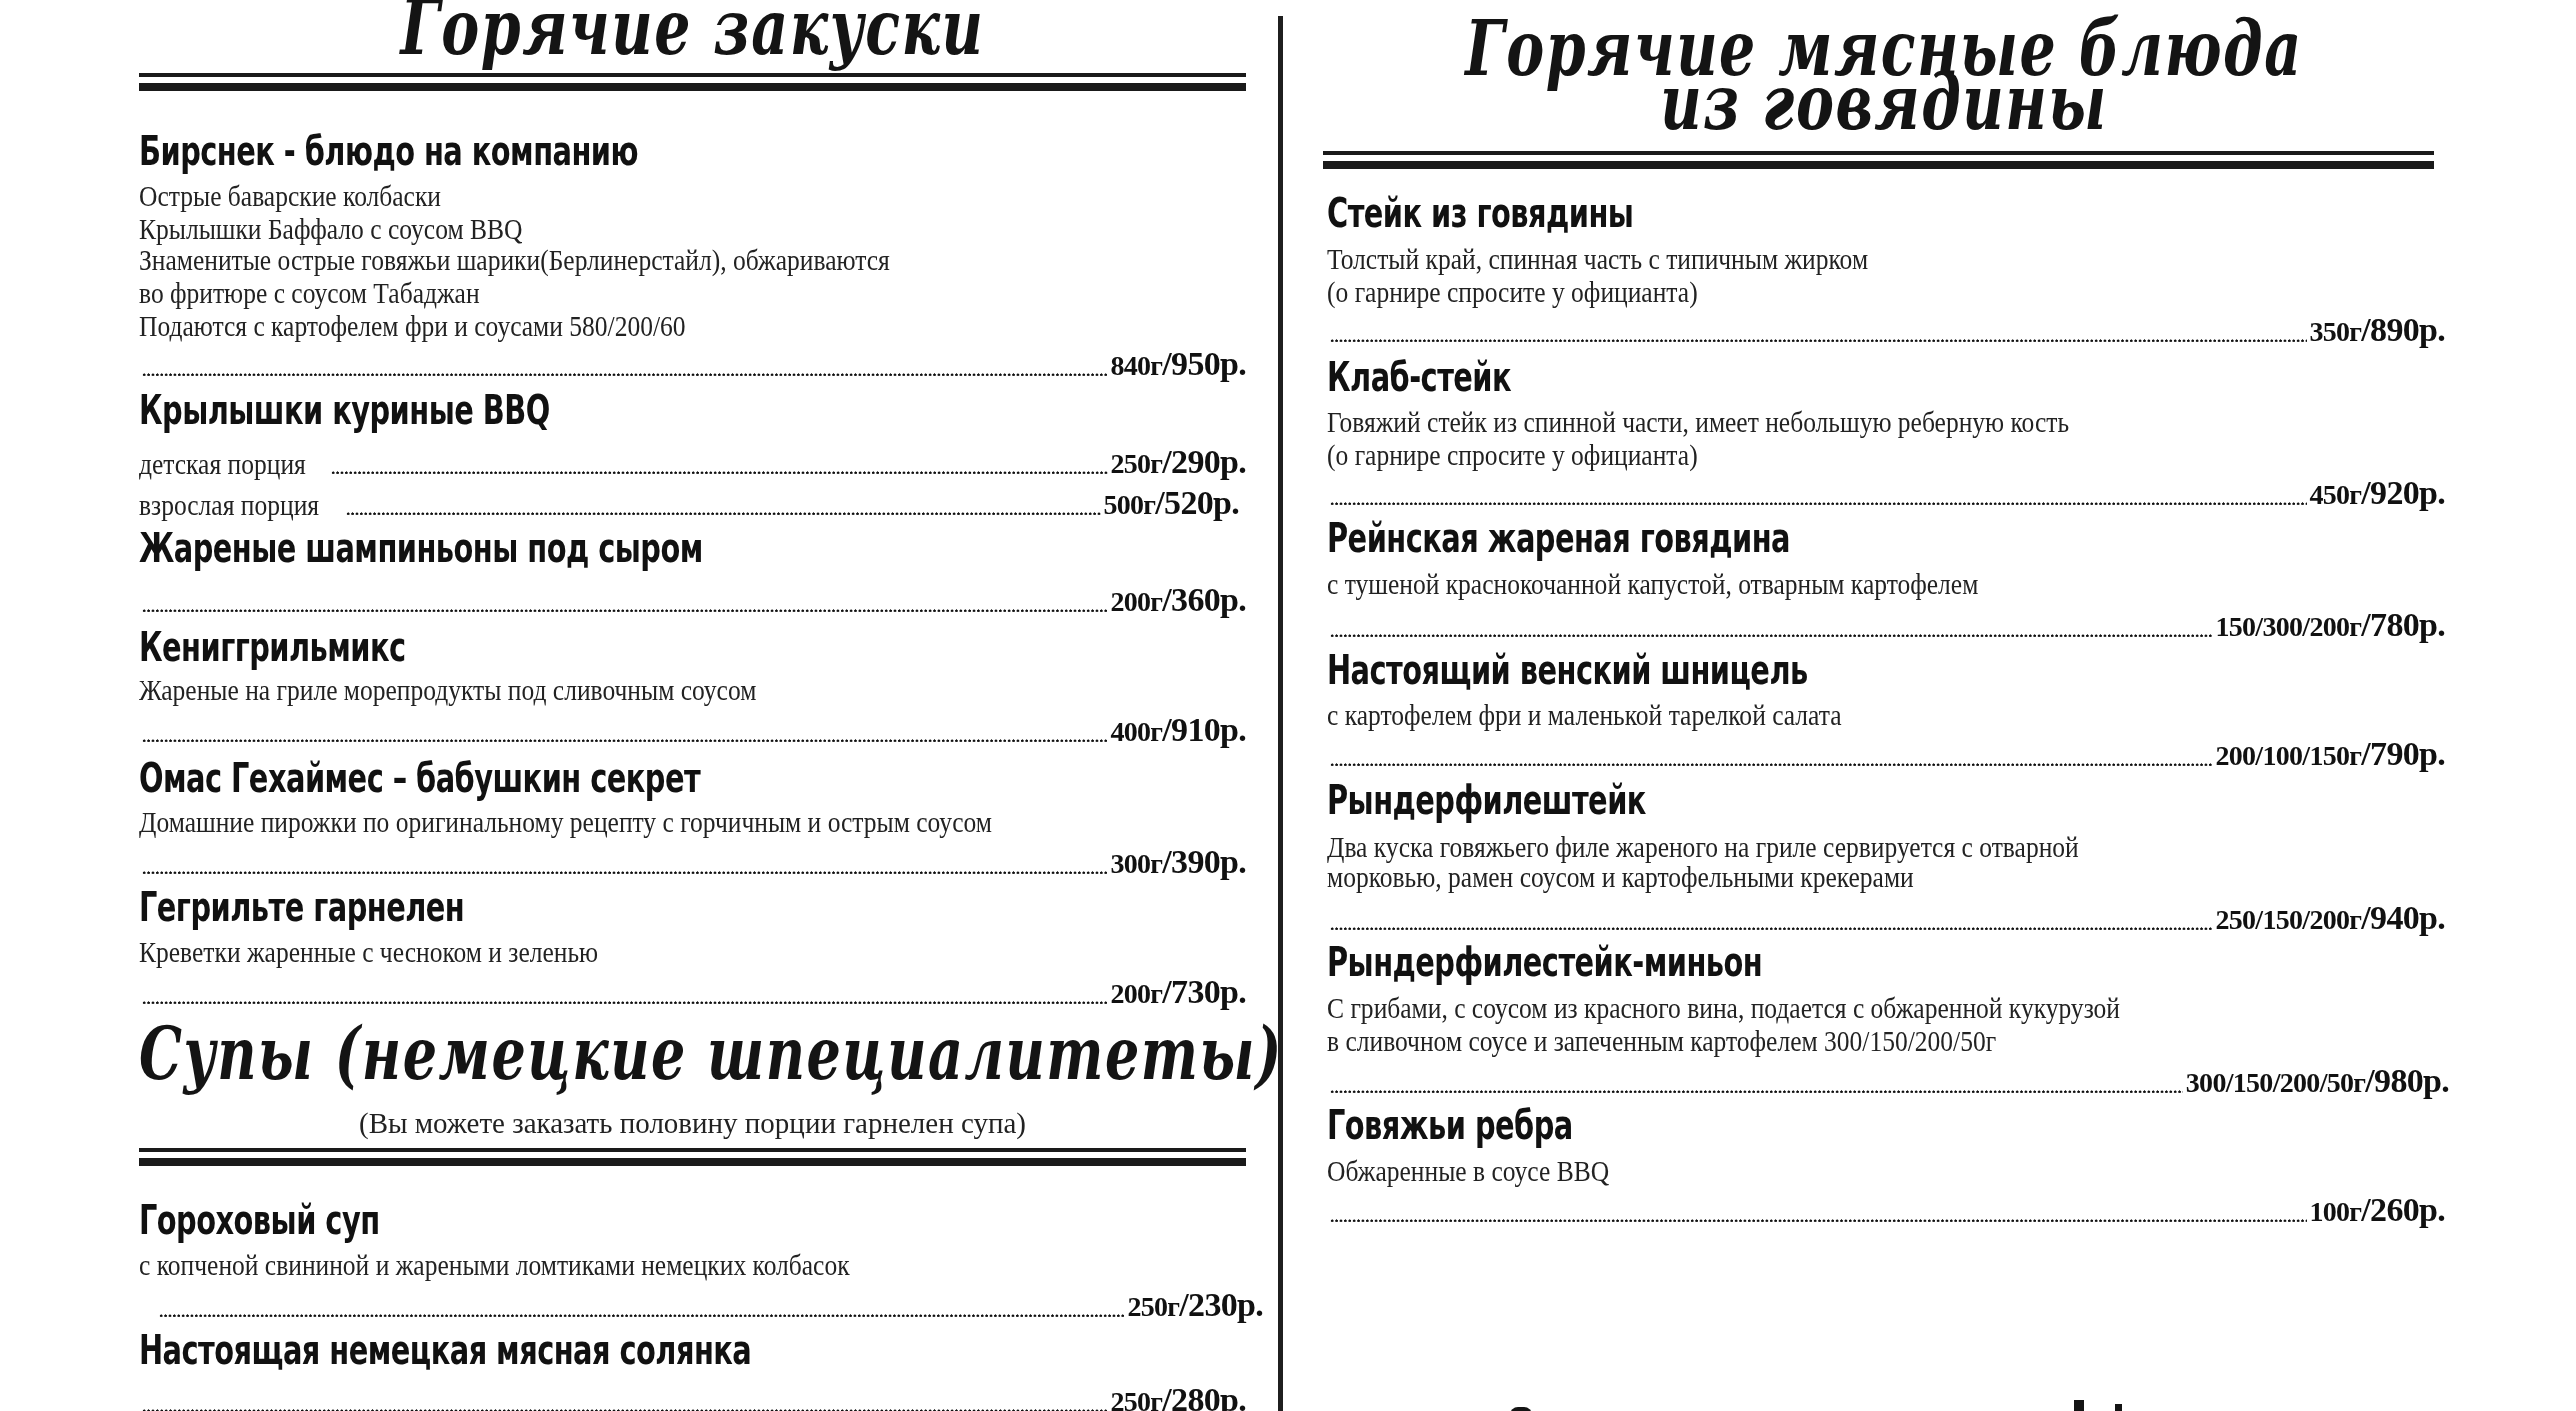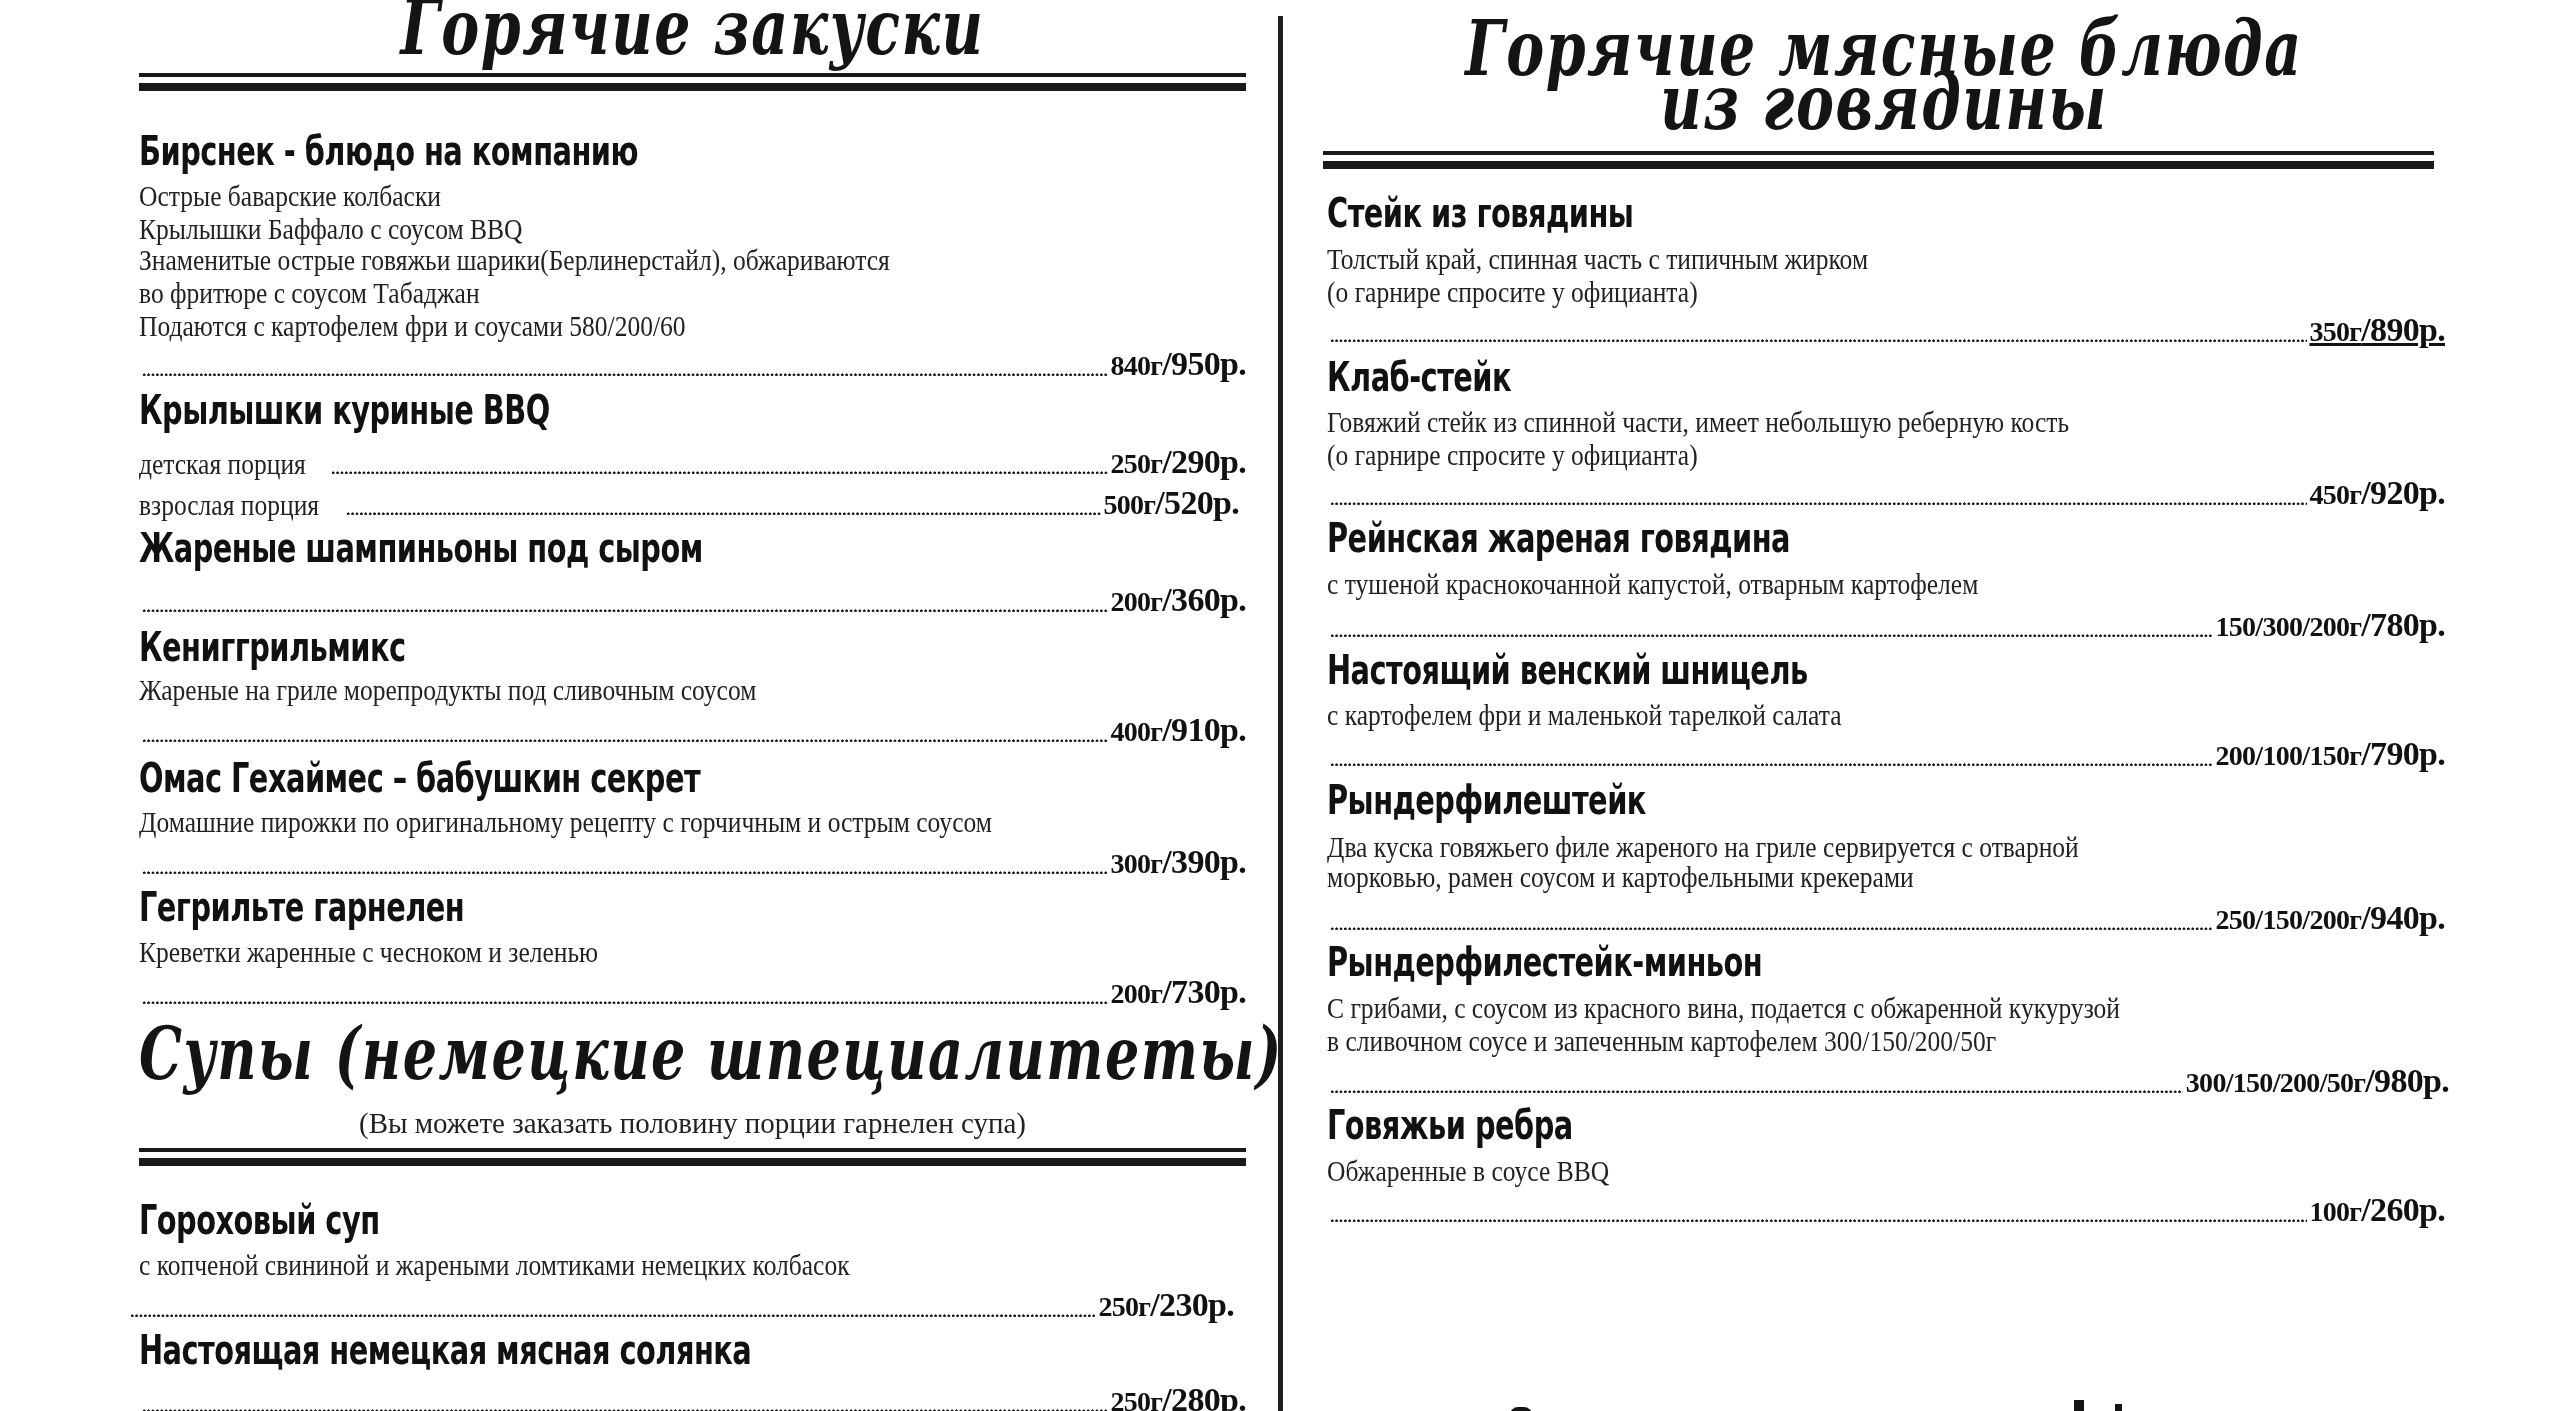--- a/index.html
+++ b/index.html
@@ -125,21 +125,21 @@
   <div class="section-title" style="left:139px; width:1107px; top:1035px; font-size:54px; line-height:59px;">Супы (немецкие шпециалитеты)</div>
   <div class="subtitle" style="left:139px; width:1107px; top:1107px;">(Вы можете заказать половину порции гарнелен супа)</div>
   <div class="rule" style="left:139px; width:1107px; top:1148px; height:17.6px;">
     <div class="thin"></div>
     <div class="thick"></div>
   </div>
 
   <div>
     <div class="item-title" style="left:139px; top:1201px;">Гороховый суп</div>
     <div class="desc" style="left:139px; top:1249px;">с копченой свининой и жареными ломтиками  немецких колбасок</div>
-    <div class="price-line" style="left:127px; width:1107px; top:1283px;">
+    <div class="price-line" style="left:156px; width:1107px; top:1283px;">
       <span class="dots"></span>
       <span class="price"><span class="weight">250г</span><span>/230р.</span></span>
     </div>
   </div>
 
   <div>
     <div class="item-title" style="left:139px; top:1331px;">Настоящая немецкая мясная солянка</div>
     <div class="price-line" style="left:139px; width:1107px; top:1378px;">
       <span class="dots"></span>
       <span class="price"><span class="weight">250г</span><span>/280р.</span></span>
@@ -153,21 +153,21 @@
   <div class="section-title" style="left:1327px; width:1114px; top:82px; font-size:57px; line-height:59px;">из говядины</div>
   <div class="rule" style="left:1323px; width:1111px; top:151px; height:17.6px;">
     <div class="thin"></div>
     <div class="thick"></div>
   </div>
 
   <div>
     <div class="item-title" style="left:1327px; top:194px;">Стейк из говядины</div>
     <div class="desc" style="left:1327px; top:243px;">Толстый край, спинная часть с типичным жирком</div>
     <div class="desc" style="left:1327px; top:276px;">(о гарнире спросите у официанта)</div>
-    <div class="price-line" style="left:1327px; width:1118px; top:308px;text-decoration:underline;">
+    <div class="price-line" style="left:1327px; width:1118px; top:308px;">
       <span class="dots"></span>
       <span class="price"><span class="weight">350г</span><span>/890р.</span></span>
     </div>
   </div>
 
   <div>
     <div class="item-title" style="left:1327px; top:358px;">Клаб-стейк</div>
     <div class="desc" style="left:1327px; top:406px;">Говяжий стейк из спинной части, имеет небольшую реберную кость</div>
     <div class="desc" style="left:1327px; top:439px;">(о гарнире спросите у официанта)</div>
     <div class="price-line" style="left:1327px; width:1118px; top:471px;">

